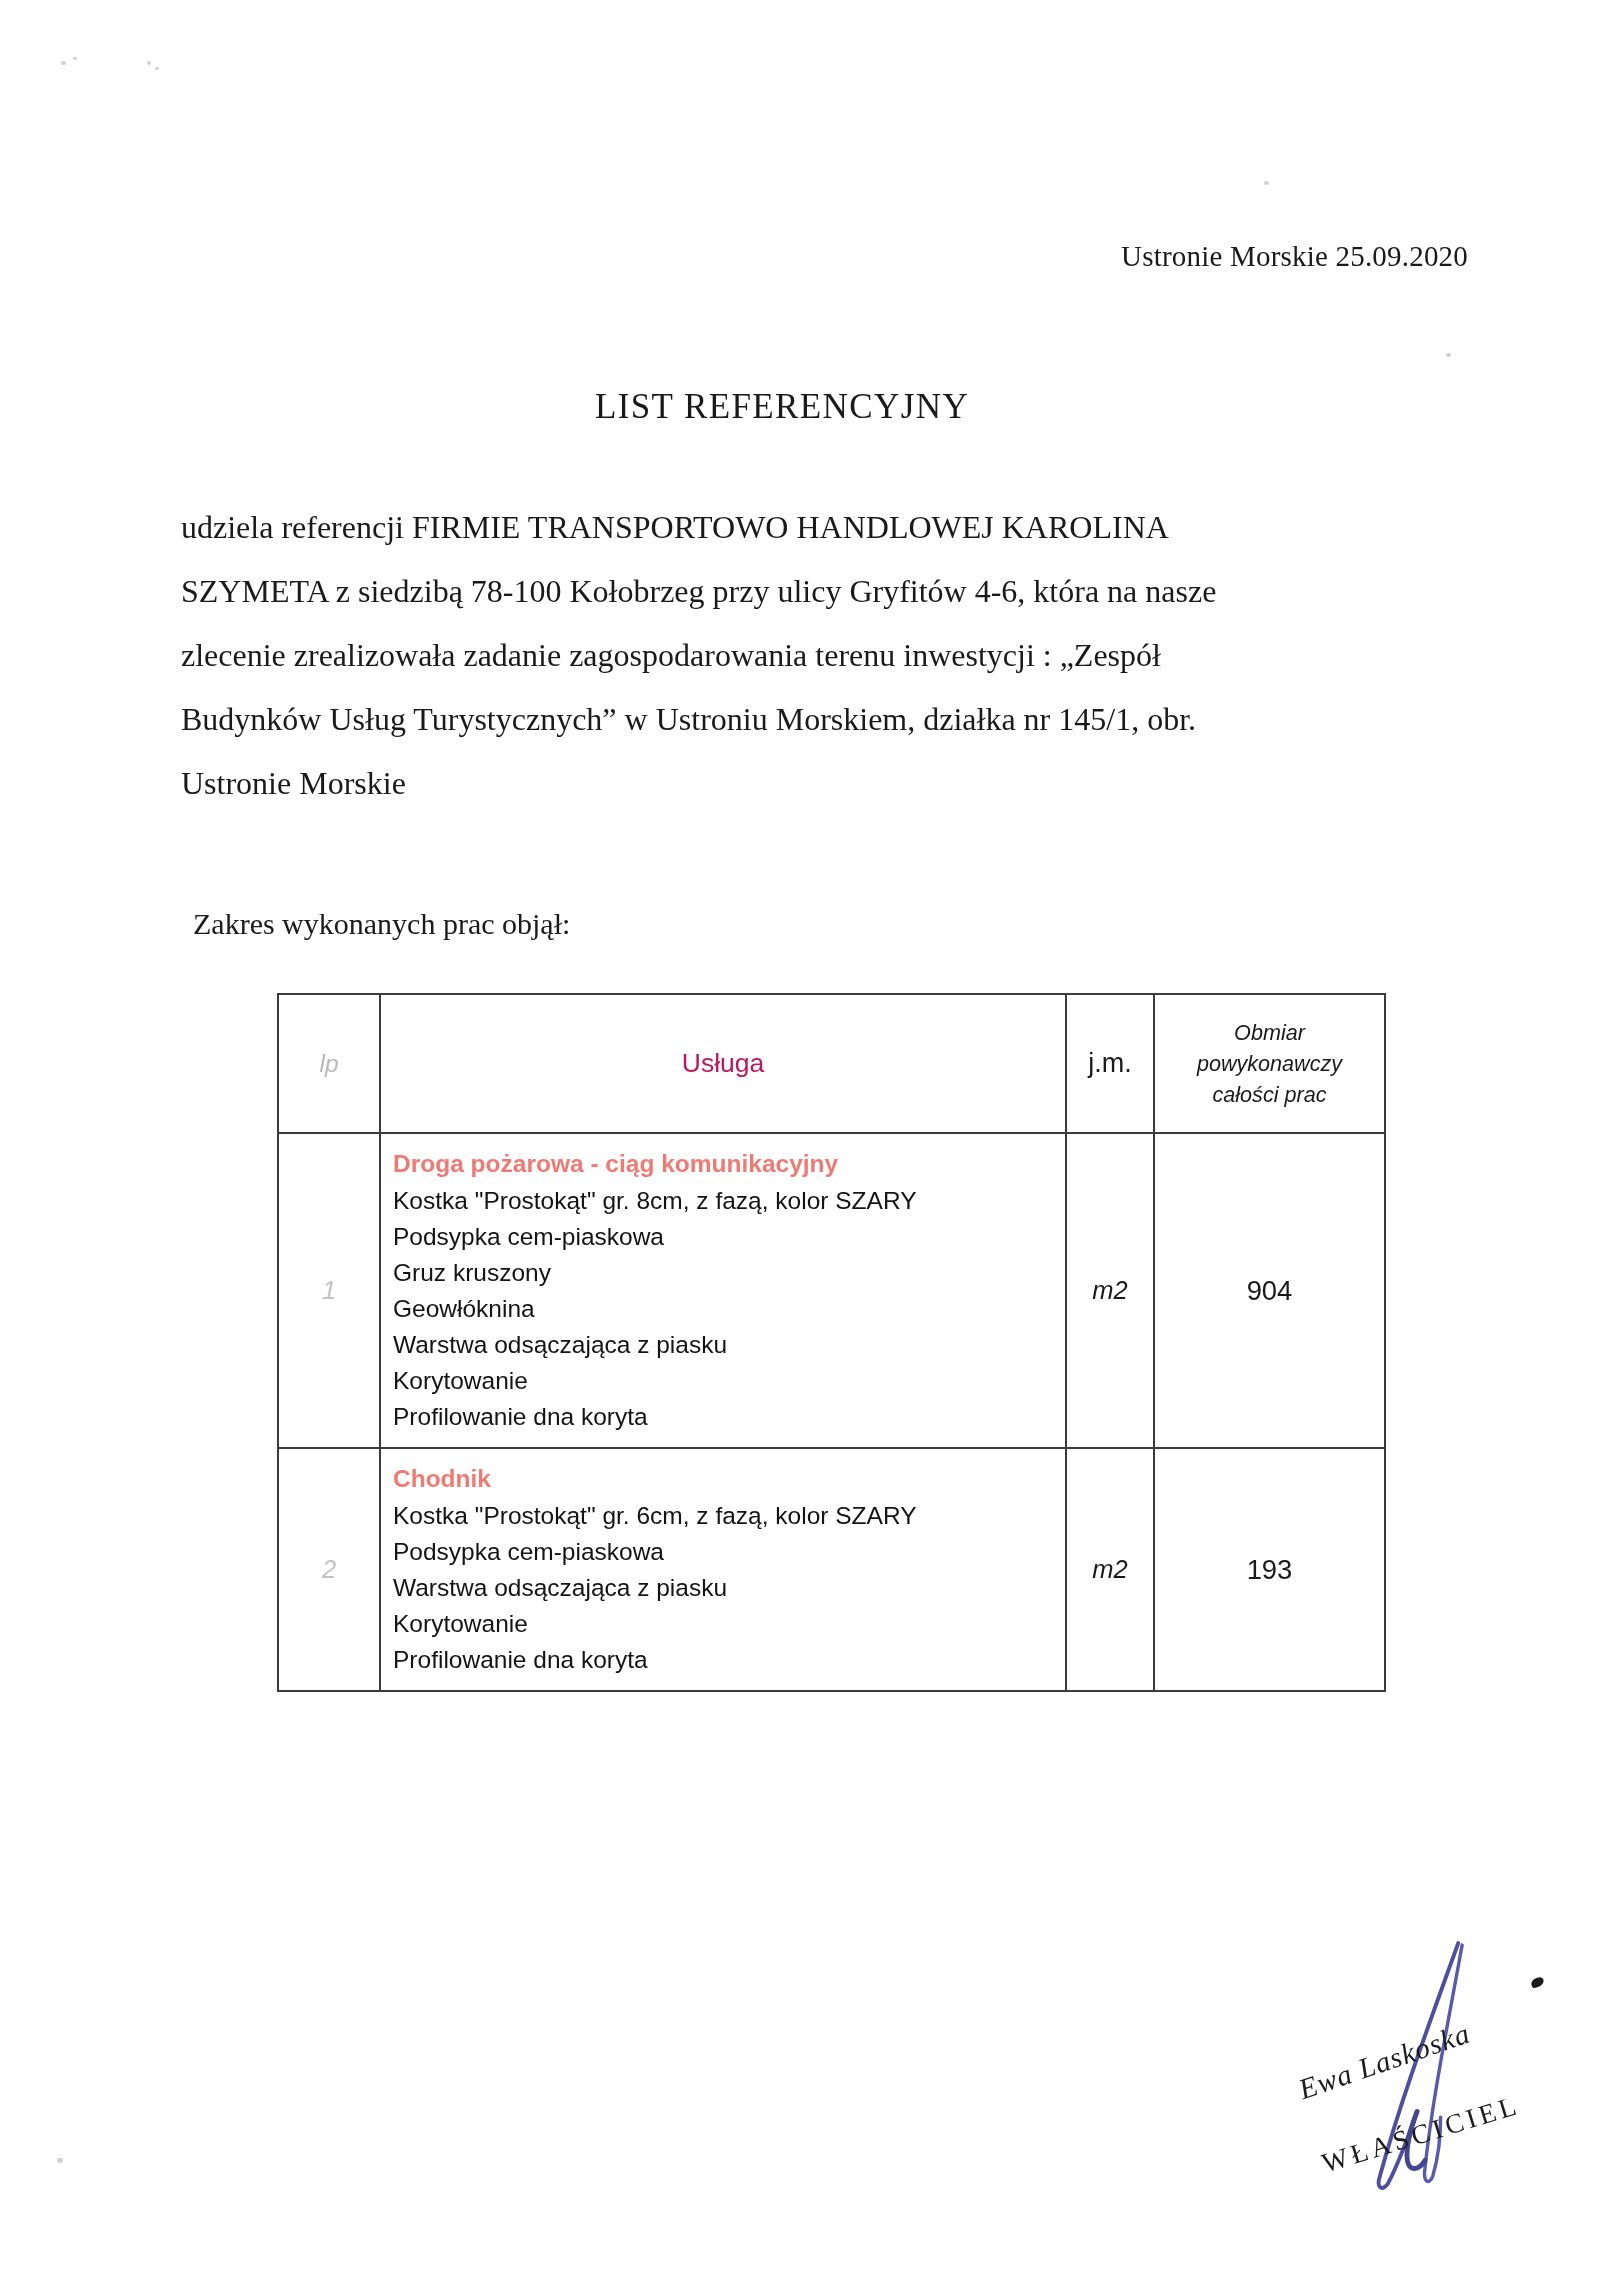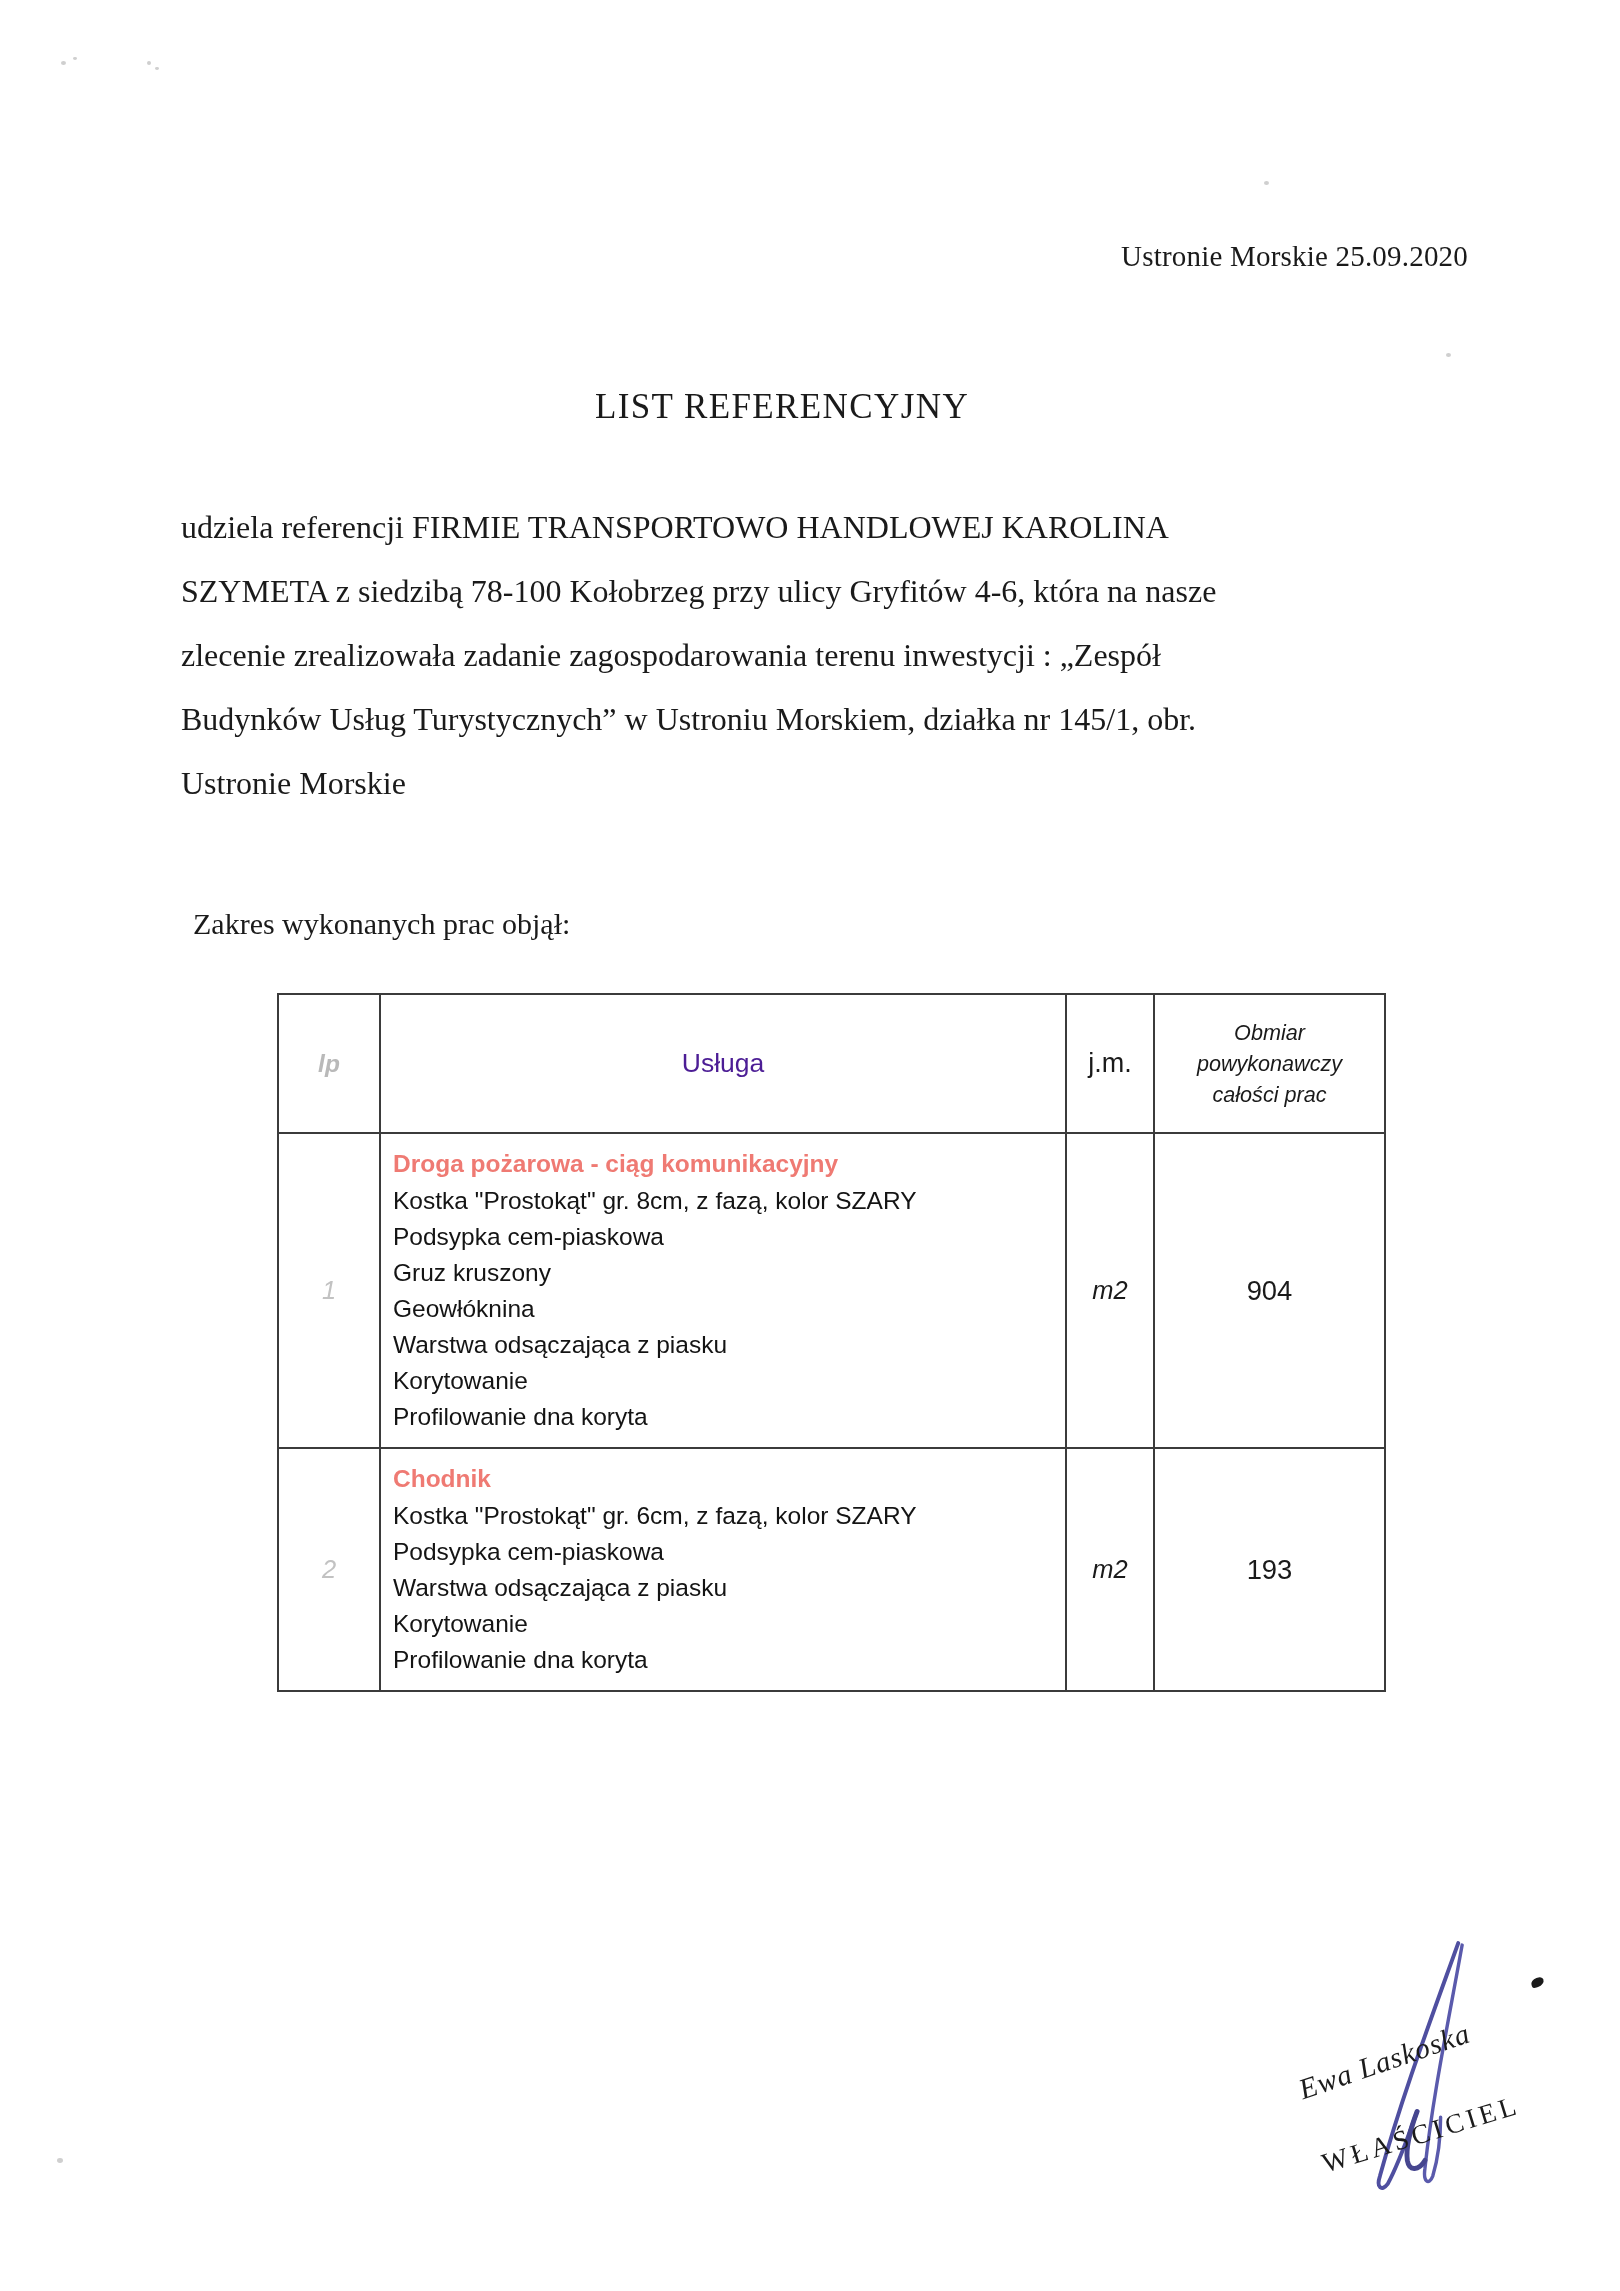--- a/index.html
+++ b/index.html
@@ -90,30 +90,30 @@
 
   .work-table th,
   .work-table td {
     border: 2px solid #3b3b3b;
     vertical-align: middle;
     padding: 12px;
   }
 
   .th-lp {
     text-align: center;
-    font-weight: bold;
+    font-weight: normal;
     font-style: italic;
     color: #b9b9b9;
     font-size: 24.5px;
   }
   .th-usluga {
     text-align: center;
     font-weight: normal;
     font-size: 26.5px;
-    color: #4c1d95;
+    color: #be185d;
   }
   .th-jm {
     text-align: center;
     font-weight: normal;
     font-size: 27px;
   }
   .th-obmiar {
     text-align: center;
     font-weight: normal;
     font-style: italic;

